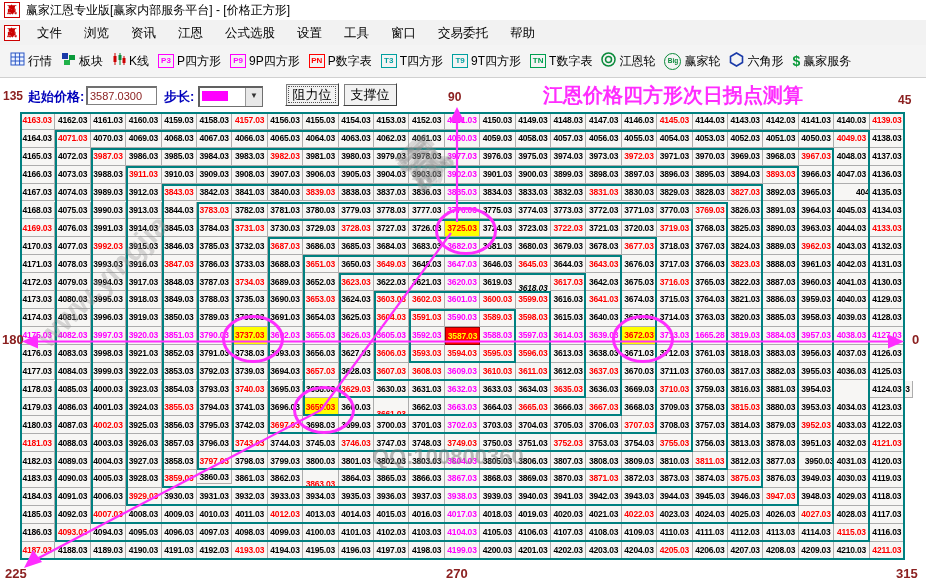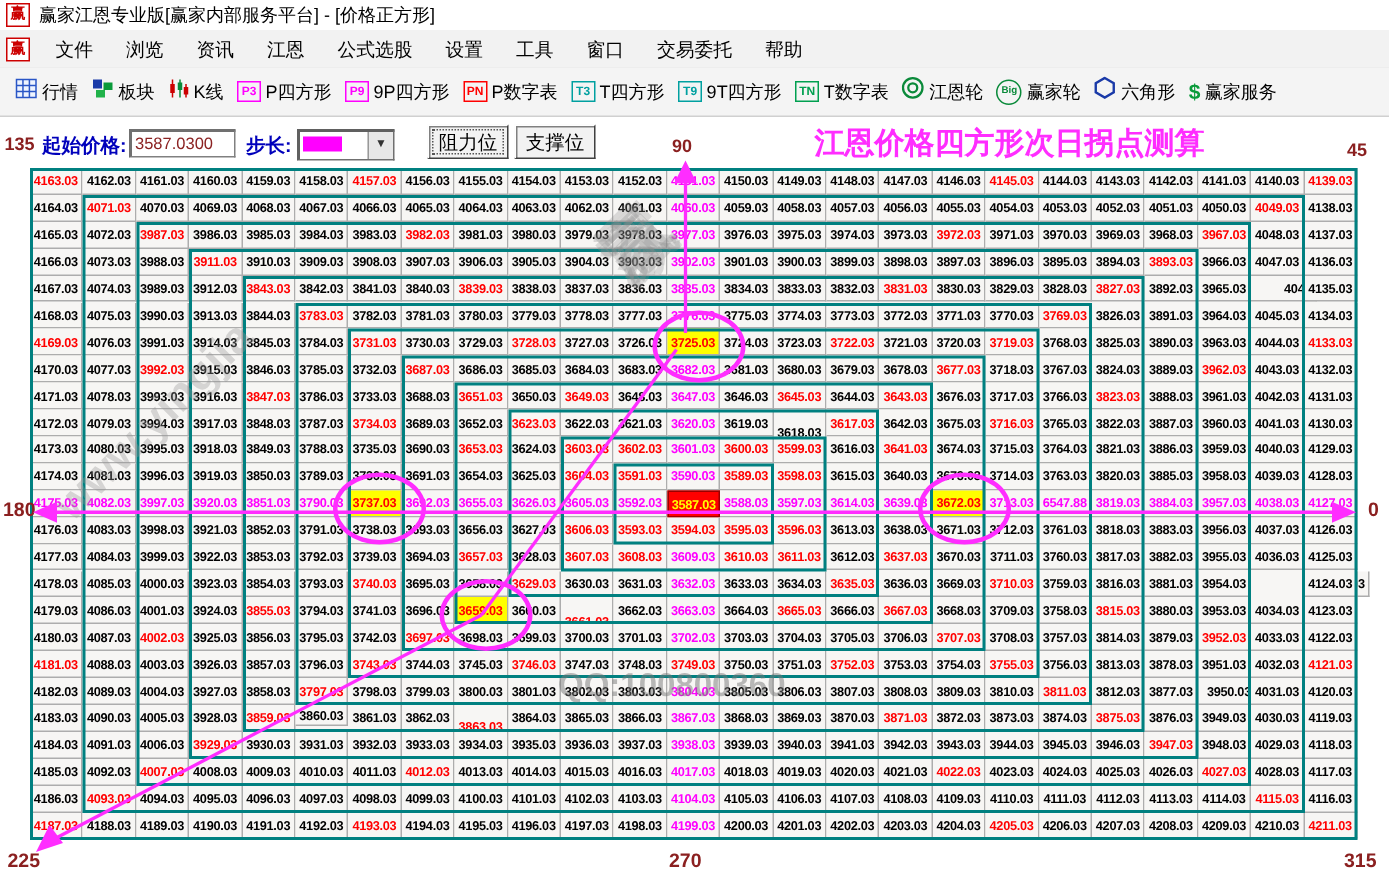--- a/index.html
+++ b/index.html
@@ -396,21 +396,21 @@
     <div class="cell c-normal" style="left: 141.6px; top: 161.1px; width: 35.4px; height: 17.9px;">3848.03</div>
     <div class="cell c-normal" style="left: 177px; top: 161.1px; width: 35.4px; height: 17.9px;">3787.03</div>
     <div class="cell c-red" style="left: 212.4px; top: 161.1px; width: 35.4px; height: 17.9px;">3734.03</div>
     <div class="cell c-normal" style="left: 247.8px; top: 161.1px; width: 35.4px; height: 17.9px;">3689.03</div>
     <div class="cell c-normal" style="left: 283.2px; top: 161.1px; width: 35.4px; height: 17.9px;">3652.03</div>
     <div class="cell c-red" style="left: 318.6px; top: 161.1px; width: 35.4px; height: 17.9px;">3623.03</div>
     <div class="cell c-normal" style="left: 354px; top: 161.1px; width: 35.4px; height: 17.9px;">3622.03</div>
     <div class="cell c-normal" style="left: 389.4px; top: 161.1px; width: 35.4px; height: 17.9px;">3621.03</div>
     <div class="cell c-magenta" style="left: 424.8px; top: 161.1px; width: 35.4px; height: 17.9px;">3620.03</div>
     <div class="cell c-normal" style="left: 460.2px; top: 161.1px; width: 35.4px; height: 17.9px;">3619.03</div>
-    <div class="cell c-normal" style="left: 495.6px; top: 161.1px; width: 35.4px; height: 31px;">3618.03</div>
+    <div class="cell c-normal" style="left: 495.6px; top: 161.1px; width: 35.4px; height: 31px; font-style: italic;">3618.03</div>
     <div class="cell c-red" style="left: 531px; top: 161.1px; width: 35.4px; height: 17.9px;">3617.03</div>
     <div class="cell c-normal" style="left: 566.4px; top: 161.1px; width: 35.4px; height: 17.9px;">3642.03</div>
     <div class="cell c-normal" style="left: 601.8px; top: 161.1px; width: 35.4px; height: 17.9px;">3675.03</div>
     <div class="cell c-red" style="left: 637.2px; top: 161.1px; width: 35.4px; height: 17.9px;">3716.03</div>
     <div class="cell c-normal" style="left: 672.6px; top: 161.1px; width: 35.4px; height: 17.9px;">3765.03</div>
     <div class="cell c-normal" style="left: 708px; top: 161.1px; width: 35.4px; height: 17.9px;">3822.03</div>
     <div class="cell c-normal" style="left: 743.4px; top: 161.1px; width: 35.4px; height: 17.9px;">3887.03</div>
     <div class="cell c-normal" style="left: 778.8px; top: 161.1px; width: 35.4px; height: 17.9px;">3960.03</div>
     <div class="cell c-normal" style="left: 814.2px; top: 161.1px; width: 35.4px; height: 17.9px;">4041.03</div>
     <div class="cell c-normal" style="left: 849.6px; top: 161.1px; width: 35.4px; height: 17.9px;">4130.03</div>
@@ -476,21 +476,21 @@
     <div class="cell c-magenta" style="left: 318.6px; top: 214.8px; width: 35.4px; height: 17.9px;">3626.03</div>
     <div class="cell c-magenta" style="left: 354px; top: 214.8px; width: 35.4px; height: 17.9px;">3605.03</div>
     <div class="cell c-magenta" style="left: 389.4px; top: 214.8px; width: 35.4px; height: 17.9px;">3592.03</div>
     <div class="cell c-center" style="left: 424.8px; top: 214.8px; width: 35.4px; height: 17.9px;">3587.03</div>
     <div class="cell c-magenta" style="left: 460.2px; top: 214.8px; width: 35.4px; height: 17.9px;">3588.03</div>
     <div class="cell c-magenta" style="left: 495.6px; top: 214.8px; width: 35.4px; height: 17.9px;">3597.03</div>
     <div class="cell c-magenta" style="left: 531px; top: 214.8px; width: 35.4px; height: 17.9px;">3614.03</div>
     <div class="cell c-magenta" style="left: 566.4px; top: 214.8px; width: 35.4px; height: 17.9px;">3639.03</div>
     <div class="cell c-hl c-red" style="left: 601.8px; top: 214.8px; width: 35.4px; height: 17.9px;">3672.03</div>
     <div class="cell c-magenta" style="left: 637.2px; top: 214.8px; width: 35.4px; height: 17.9px;">3713.03</div>
-    <div class="cell c-magenta" style="left: 672.6px; top: 214.8px; width: 35.4px; height: 17.9px;">6547.88</div>
+    <div class="cell c-magenta" style="left: 672.6px; top: 214.8px; width: 35.4px; height: 17.9px;">1665.28</div>
     <div class="cell c-magenta" style="left: 708px; top: 214.8px; width: 35.4px; height: 17.9px;">3819.03</div>
     <div class="cell c-magenta" style="left: 743.4px; top: 214.8px; width: 35.4px; height: 17.9px;">3884.03</div>
     <div class="cell c-magenta" style="left: 778.8px; top: 214.8px; width: 35.4px; height: 17.9px;">3957.03</div>
     <div class="cell c-magenta" style="left: 814.2px; top: 214.8px; width: 35.4px; height: 17.9px;">4038.03</div>
     <div class="cell c-magenta" style="left: 849.6px; top: 214.8px; width: 35.4px; height: 17.9px;">4127.03</div>
     <div class="cell c-normal" style="left: 0px; top: 232.7px; width: 35.4px; height: 17.9px;">4176.03</div>
     <div class="cell c-normal" style="left: 35.4px; top: 232.7px; width: 35.4px; height: 17.9px;">4083.03</div>
     <div class="cell c-normal" style="left: 70.8px; top: 232.7px; width: 35.4px; height: 17.9px;">3998.03</div>
     <div class="cell c-normal" style="left: 106.2px; top: 232.7px; width: 35.4px; height: 17.9px;">3921.03</div>
     <div class="cell c-normal" style="left: 141.6px; top: 232.7px; width: 35.4px; height: 17.9px;">3852.03</div>

